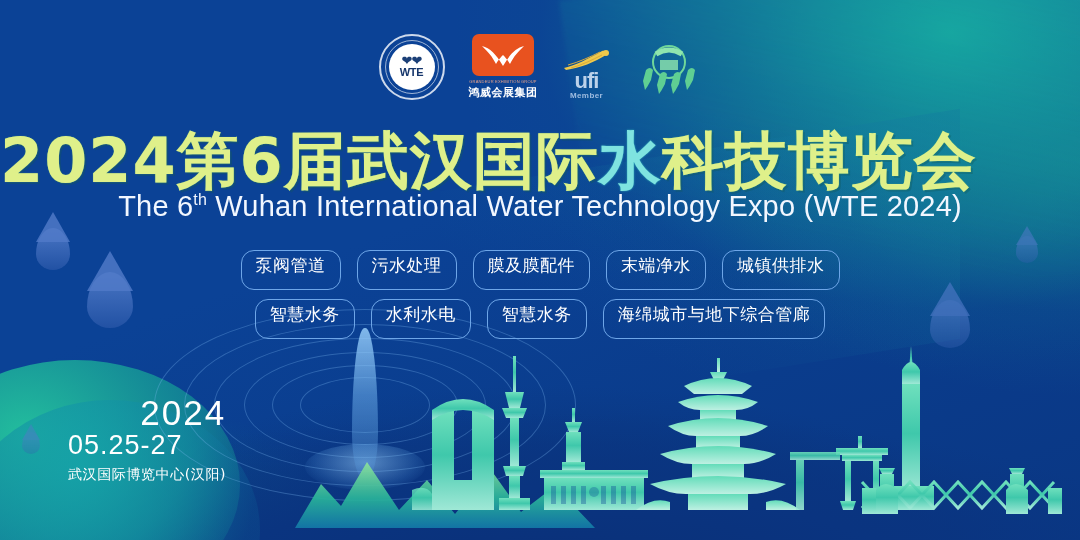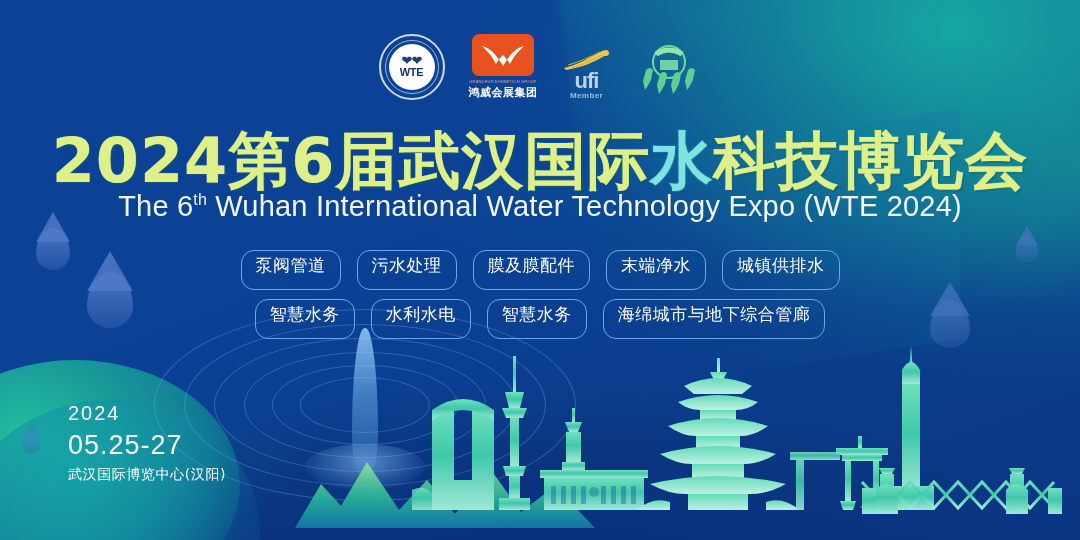--- a/index.html
+++ b/index.html
@@ -67,39 +67,39 @@
   .wte-inner .txt{font-size:11px;font-weight:bold;color:#15356b;letter-spacing:-.3px;margin-top:2px;}
   .hw-box{width:62px;height:42px;background:#e8521f;border-radius:7px;display:flex;
      align-items:center;justify-content:center;}
   .hw-en{font-size:4px;color:#e8a28a;letter-spacing:.2px;margin-top:3px;}
   .hw-cn{font-size:11px;color:#fff;font-weight:bold;letter-spacing:.5px;margin-top:1px;}
   .ufi-swoosh{width:50px;height:22px;}
   .ufi-txt{font-size:22px;font-weight:bold;color:#bcd2ea;line-height:20px;letter-spacing:-1px;}
   .ufi-mem{font-size:8px;font-weight:bold;color:#9fbde0;letter-spacing:.4px;}
   .grn-emblem{width:66px;height:60px;}
   
-  .title-cn{position:absolute;top:130px;left:0;right:0;text-align:center;
+  .title-cn{position:absolute;top:130px;left:0;right:0;
      font-size:62px;font-weight:bold;line-height:1;color:#dff08a;
      letter-spacing:1px;white-space:nowrap;
      font-family:"DejaVu Sans","Liberation Sans",sans-serif;
      text-shadow:0 0 1px rgba(120,200,120,.8), 2px 2px 0 rgba(20,90,90,.35);}
   .title-cn .water{color:#7fe3e0;text-shadow:0 0 2px rgba(60,200,200,.9);}
   .title-en{position:absolute;top:190px;left:0;right:0;text-align:center;
      font-size:29px;color:#f2f7ff;font-weight:normal;letter-spacing:.2px;white-space:nowrap;}
   .title-en sup{font-size:16px;}
   
   .tags{position:absolute;top:250px;left:0;right:0;display:flex;flex-direction:column;
      align-items:center;gap:9px;}
   .tagrow{display:flex;gap:16px;justify-content:center;}
   .tag{border:1.6px solid #6ea6e8;border-radius:13px;color:#ffffff;
      font-size:17px;padding:3px 14px 12px;white-space:nowrap;
      font-family:"DejaVu Sans","Liberation Sans",sans-serif;letter-spacing:.5px;}
   
   .datewrap{position:absolute;left:68px;top:400px;color:#fff;}
-  .d-year{font-size:20px;letter-spacing:2px;line-height:26px;font-weight:normal;}
+  .d-year{font-size:35px;letter-spacing:2px;line-height:26px;font-weight:normal;text-align:right;}
   .d-days{font-size:27px;letter-spacing:1px;line-height:30px;margin-top:4px;}
   .d-venue-cn{font-size:14px;margin-top:6px;letter-spacing:.6px;
      font-family:"DejaVu Sans","Liberation Sans",sans-serif;}
   .d-venue-en{font-size:11px;color:#cfe0f3;letter-spacing:.2px;margin-top:1px;}
   .skyline{position:absolute;left:0;bottom:0;width:1080px;height:200px;}
 </style>
 </head>
 <body>
 
 <div class="poster">

